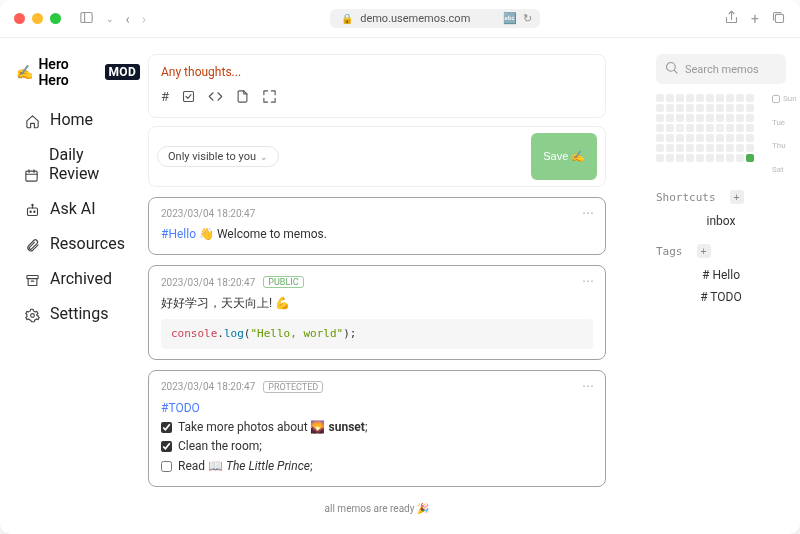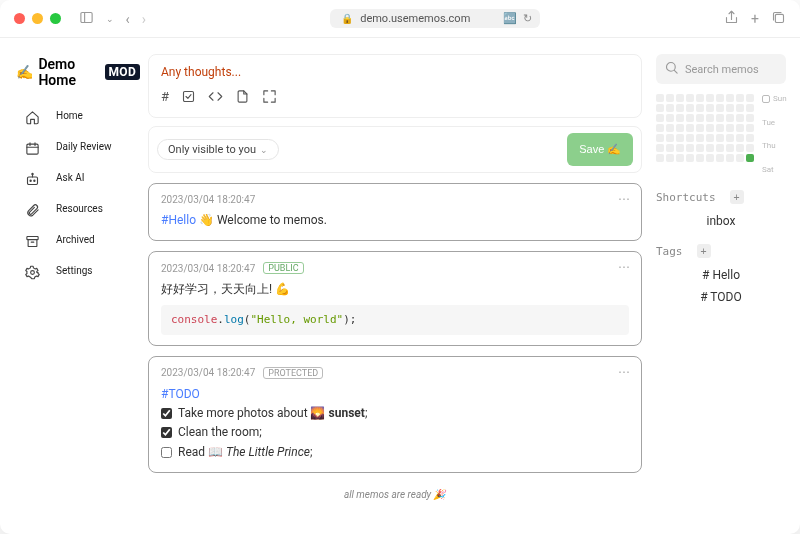--- a/index.html
+++ b/index.html
@@ -13,48 +13,48 @@
 .tb-icons { display: flex; gap: 12px; color: #999; font-size: 14px; align-items: center; margin-left: 10px; }
 .tb-icons.right { margin-left: auto; }
 .addrbar { flex: 1; display: flex; justify-content: center; }
 .addr { background: #f1f1f1; border-radius: 6px; padding: 3px 70px 3px 12px; font-size: 11px; color: #555; display: flex; align-items: center; gap: 6px; position: relative; }
 .addr-actions { position: absolute; right: 8px; display: flex; gap: 6px; color: #888; }
 .app { display: flex; height: calc(534px - 38px); }
 .sidebar { width: 140px; padding: 18px 0 0 16px; }
 .brand { display: flex; align-items: center; gap: 5px; font-size: 14px; font-weight: 600; margin-bottom: 16px; }
 .mod { background: #0f172a; color: #fff; font-size: 12px; font-weight: 700; padding: 1px 4px; border-radius: 3px; letter-spacing: .3px; }
 .nav { display: flex; flex-direction: column; gap: 4px; }
-.navitem { display: flex; align-items: flex-start; gap: 16px; padding: 6px 8px; font-size: 10px; color: #222; border-radius: 6px; cursor: pointer; }
+.navitem { display: flex; align-items: flex-end; gap: 10px; padding: 6px 8px; font-size: 16px; color: #222; border-radius: 6px; cursor: pointer; }
 .navitem .nicon { width: 16px; display: flex; justify-content: center; color: #444; }
 .main { flex: 1; padding: 16px 8px 0 8px; overflow-y: auto; }
 .composer { background: #fff; border: 1px solid #eee; border-radius: 8px; padding: 10px 12px; margin-bottom: 8px; }
 .placeholder { color: #c2410c; font-size: 12px; margin-bottom: 10px; }
 .toolbar { display: flex; gap: 12px; color: #555; font-size: 13px; }
 .visrow { display: flex; align-items: center; justify-content: space-between; border: 1px solid #eee; border-radius: 8px; padding: 6px 8px; margin-bottom: 10px; }
 .vis { font-size: 11px; color: #444; border: 1px solid #e5e5e5; border-radius: 12px; padding: 3px 10px; display: flex; align-items: center; gap: 4px; }
-.savebtn { background: #8ccf8c; color: #fff; font-size: 11px; padding: 10px 12px; border-radius: 6px; border: none; }
+.savebtn { background: #8ccf8c; color: #fff; font-size: 11px; padding: 17px 12px; border-radius: 6px; border: none; }
 .memo { background: #fff; border: 1px solid #a3a3a3; border-radius: 8px; padding: 10px 12px; margin-bottom: 10px; position: relative; }
 .mhdr { display: flex; align-items: center; gap: 8px; margin-bottom: 6px; }
 .mtime { font-size: 10px; color: #999; }
 .badge { font-size: 9px; border: 1px solid #9c9; color: #6a6; border-radius: 3px; padding: 0 4px; }
 .badge.prot { border-color: #bbb; color: #999; }
 .more { position: absolute; right: 10px; top: 8px; color: #aaa; font-size: 12px; letter-spacing: 1px; }
 .mbody { font-size: 12px; color: #333; line-height: 1.6; }
 .htag { color: #4a7dff; }
 .codeblk { background: #f6f6f6; border-radius: 4px; padding: 6px 10px; font-family: ui-monospace, Menlo, monospace; font-size: 11px; margin-top: 6px; }
 .kw1 { color: #c45; } .kw2 { color: #07a; } .str { color: #690; }
 .chk { display: flex; align-items: center; gap: 6px; }
 .chk input { accent-color: #333; width: 11px; height: 11px; }
-.footer { text-align: center; font-size: 10px; font-style: italic; color: #888; padding: 6px 0 14px; }
-.rside { width: 150px; padding: 16px 14px 0 6px; font-size: 11px; color: #666; }
+.footer { text-align: center; font-size: 10px; color: #888; padding: 6px 0 14px; }
+.rside { width: 150px; padding: 16px 14px 0 6px; font-size: 11px; color: #666; margin-left: 36px; }
 .search { background: #f3f3f3; border-radius: 6px; padding: 6px 8px; display: flex; align-items: center; gap: 6px; color: #999; margin-bottom: 10px; }
 .heat { display: grid; grid-template-columns: repeat(10, 8px); gap: 2px; margin-bottom: 14px; }
 .hc { width: 8px; height: 8px; background: #eee; border-radius: 2px; }
 .hc.on { background: #4caf50; }
-.heatwrap { display: flex; gap: 6px; margin-bottom: 14px; }
+.heatwrap { display: flex; gap: 16px; margin-bottom: 14px; }
 .hlabels { display: flex; flex-direction: column; justify-content: space-between; font-size: 8px; color: #bbb; padding: 0 0 2px 2px; }
 .hlabels span:first-child { display: flex; align-items: center; gap: 3px; }
 .hlcb { width: 8px; height: 8px; border: 1px solid #bbb; border-radius: 2px; }
 .sect { font-family: ui-monospace, Menlo, monospace; font-size: 11px; color: #888; display: flex; align-items: center; gap: 14px; margin: 6px 0; }
 .plus { background: #eee; width: 14px; height: 14px; border-radius: 3px; display: flex; align-items: center; justify-content: center; font-size: 10px; color: #888; }
 .ritem { font-size: 12px; color: #333; padding: 4px 0; text-align: center; }
 svg { width: 15px; height: 15px; stroke: currentColor; fill: none; stroke-width: 1.8; stroke-linecap: round; stroke-linejoin: round; }
 </style>
 </head>
 <body>
@@ -96,21 +96,21 @@
           <path d="M4 16V6a2 2 0 012-2h10"></path>
         </svg></span>
   </div>
 </div>
 
 <div class="app">
 
   <div class="sidebar">
     <div class="brand">
       <span>✍️</span>
-      <span>Demo Home</span>
+      <span>Hero Hero</span>
       <span class="mod">MOD</span>
     </div>
     <div class="nav" id="nav">
         <div class="navitem">
           <span class="nicon">
             <svg viewBox="0 0 24 24">
               <path d="M3 11l9-8 9 8v9a2 2 0 01-2 2h-4v-7h-6v7H5a2 2 0 01-2-2z"></path>
             </svg>
           </span>
           <span>Home</span>

